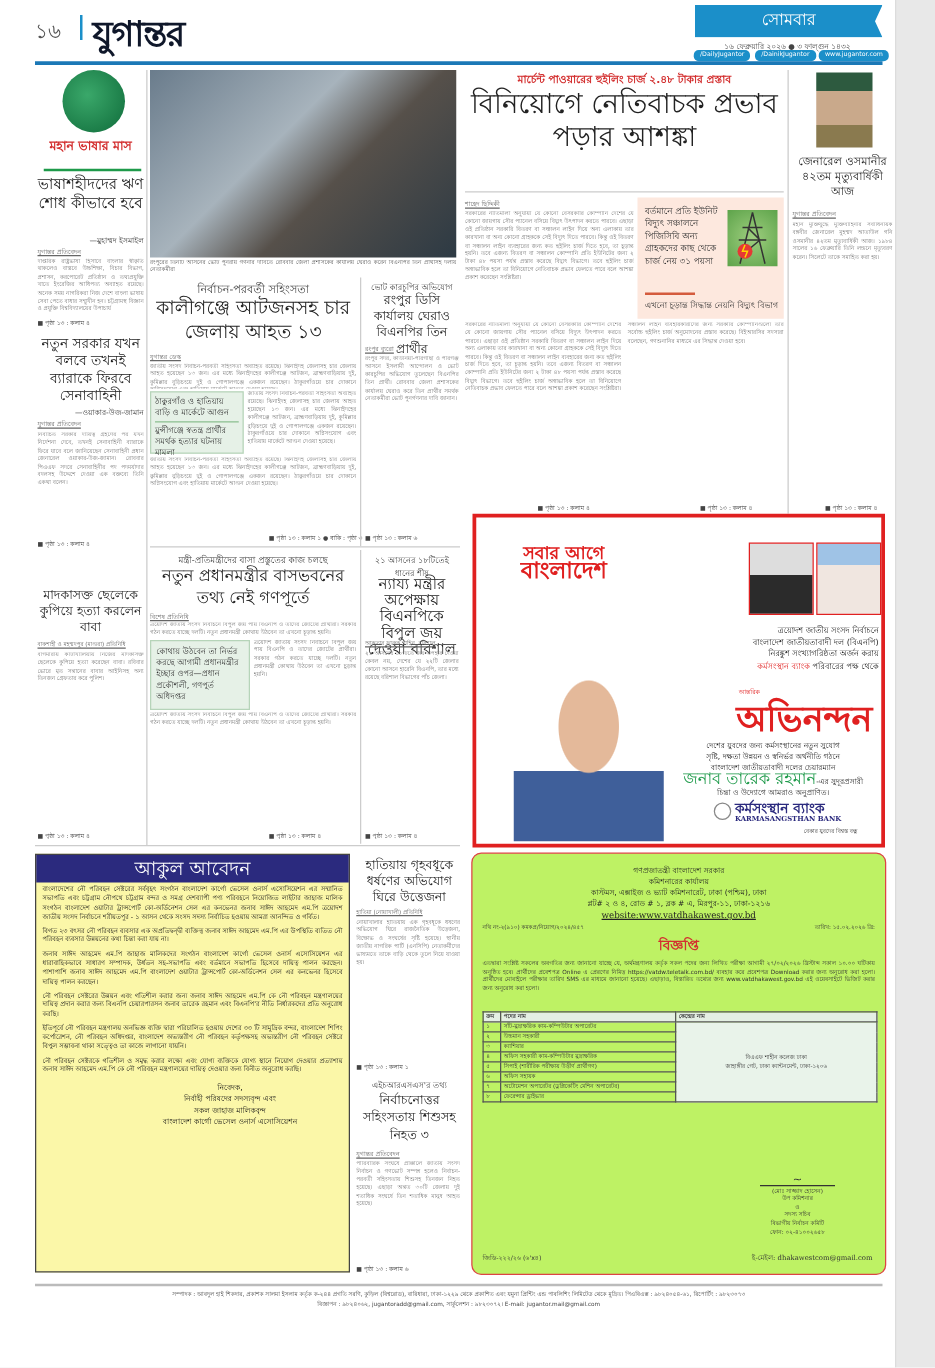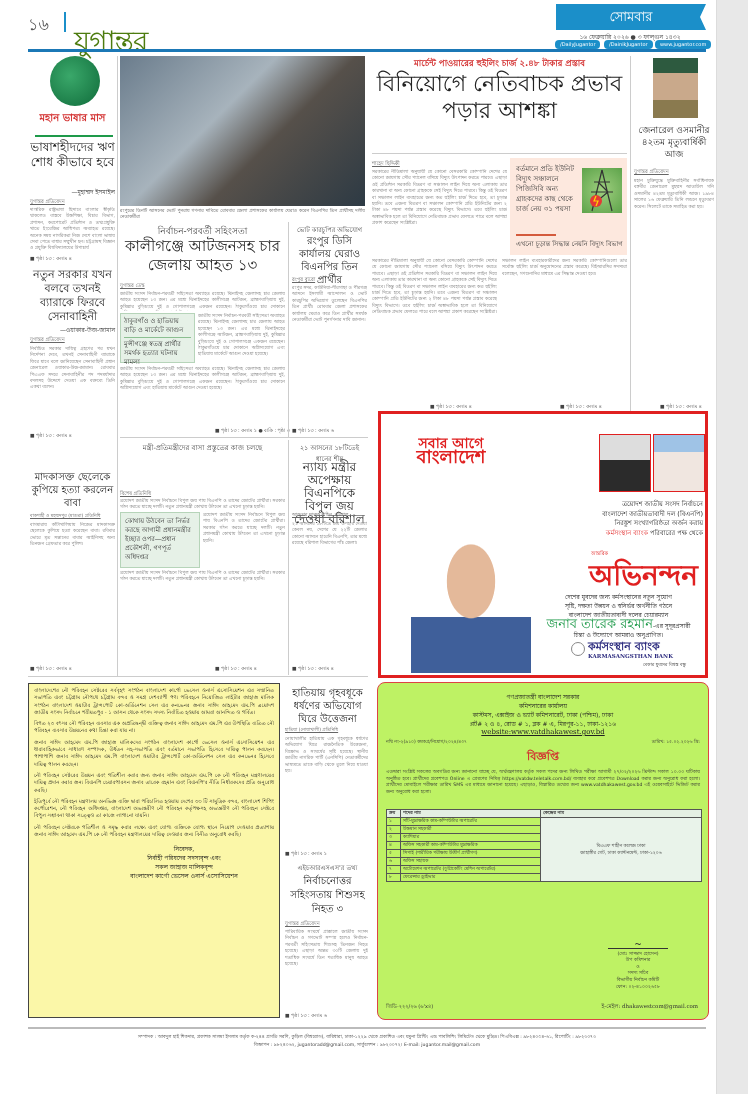--- a/index.html
+++ b/index.html
@@ -2,21 +2,21 @@
 <html><head>
 <meta charset="utf-8">
 <style>
 *{box-sizing:border-box;margin:0;padding:0}
 body{width:748px;height:1094px;background:#ededed;font-family:"DejaVu Sans",sans-serif;position:relative;overflow:hidden}
 .page{position:absolute;left:0;top:0;width:716px;height:1094px;background:#fff}
 .scrollbar{position:absolute;right:0;top:0;width:32px;height:1094px;background:#e8e8e8;border-left:1px solid #dcdcdc}
 .abs{position:absolute}
 .pgnum{left:28px;top:12px;font-size:16px;color:#555}
 .pgsep{left:64px;top:12px;width:2px;height:20px;background:#1b8fc9}
-.logo{left:74px;top:20px;font-family:"DejaVu Serif",serif;font-size:28px;font-weight:normal;color:#4d7c0f;letter-spacing:-1px}
+.logo{left:74px;top:6px;font-family:"DejaVu Serif",serif;font-size:28px;font-weight:bold;color:#0f172a;letter-spacing:-1px}
 .hrule{left:28px;top:49px;width:678px;height:3px;background:#1b78b6}
 .dayban{left:556px;top:4px;width:150px;height:26px;background:#1b8fc9;color:#fff;font-size:13px;text-align:center;line-height:26px;clip-path:polygon(0 0,100% 0,96% 50%,100% 100%,0 100%)}
 .datel{left:545px;top:32px;font-size:6px;color:#444;width:170px;text-align:center}
 .social{top:40px;height:9px;background:#1b8fc9;color:#fff;font-size:5px;line-height:9px;padding:0 5px;border-radius:4px}
 .col-tx{font-size:4.5px;line-height:6.4px;color:#777;text-align:justify}
 .byline{font-size:5px;color:#666;text-decoration:underline}
 .hd{font-family:"DejaVu Serif",serif;color:#222;text-align:center}
 .cont{font-size:4.8px;color:#444}
 .photo{background:linear-gradient(135deg,#6a7c8c,#a7b3bc 40%,#56504a 60%,#2d3a44)}
 .vline{width:1px;background:#ccc}
@@ -83,37 +83,39 @@
   <div class="abs vline" style="left:288px;top:222px;height:215px"></div>
   <div class="abs hd" style="left:292px;top:225px;width:75px;font-size:6.5px;color:#444">ভোট কারচুপির অভিযোগ</div>
   <div class="abs hd" style="left:292px;top:234px;width:75px;font-size:10px;line-height:13px">রংপুর ডিসি কার্যালয় ঘেরাও বিএনপির তিন প্রার্থীর</div>
   <div class="abs byline" style="left:292px;top:276px">রংপুর ব্যুরো</div>
   <div class="abs col-tx" style="left:292px;top:285px;width:75px;height:140px;overflow:hidden">রংপুর সদর, কাউনিয়া-পীরগাছা ও পীরগঞ্জ আসনে ইসলামী আন্দোলন ও ভোট কারচুপির অভিযোগ তুলেছেন বিএনপির তিন প্রার্থী। রোববার জেলা প্রশাসকের কার্যালয় ঘেরাও করে তিন প্রার্থীর সমর্থক নেতাকর্মীরা ভোট পুনর্গণনার দাবি জানান।</div>
   <div class="abs cont" style="left:292px;top:427px">■ পৃষ্ঠা ১৩ : কলাম ৬</div>
 
   <div class="abs hline" style="left:120px;top:437px;width:248px"></div>
 
   <div class="abs hd" style="left:120px;top:442px;width:165px;font-size:7px;color:#444">মন্ত্রী-প্রতিমন্ত্রীদের বাসা প্রস্তুতের কাজ চলছে</div>
+  <div class="abs hd" style="left:120px;top:453px;width:165px;font-size:13px;line-height:17px">নতুন প্রধানমন্ত্রীর বাসভবনের তথ্য নেই গণপূর্তে</div>
   <div class="abs byline" style="left:120px;top:490px">বিশেষ প্রতিনিধি</div>
   <div class="abs col-tx" style="left:120px;top:498px;width:165px;height:13px;overflow:hidden">ত্রয়োদশ জাতীয় সংসদ নির্বাচনে বিপুল জয় পায় বিএনপি ও তাদের জোটের প্রার্থীরা। সরকার গঠন করতে যাচ্ছে দলটি। নতুন প্রধানমন্ত্রী কোথায় উঠবেন তা এখনো চূড়ান্ত হয়নি।</div>
   <div class="abs" style="left:120px;top:512px;width:80px;height:56px;background:#e6f1e7;border:1px solid #b6d4b9;padding:4px;font-size:6.5px;line-height:9px;color:#333">কোথায় উঠবেন তা নির্ভর করছে আগামী প্রধানমন্ত্রীর ইচ্ছার ওপর—প্রধান প্রকৌশলী, গণপূর্ত অধিদপ্তর</div>
   <div class="abs col-tx" style="left:203px;top:512px;width:82px;height:56px;overflow:hidden">ত্রয়োদশ জাতীয় সংসদ নির্বাচনে বিপুল জয় পায় বিএনপি ও তাদের জোটের প্রার্থীরা। সরকার গঠন করতে যাচ্ছে দলটি। নতুন প্রধানমন্ত্রী কোথায় উঠবেন তা এখনো চূড়ান্ত হয়নি।</div>
   <div class="abs col-tx" style="left:120px;top:570px;width:165px;height:70px;overflow:hidden">ত্রয়োদশ জাতীয় সংসদ নির্বাচনে বিপুল জয় পায় বিএনপি ও তাদের জোটের প্রার্থীরা। সরকার গঠন করতে যাচ্ছে দলটি। নতুন প্রধানমন্ত্রী কোথায় উঠবেন তা এখনো চূড়ান্ত হয়নি।</div>
   <div class="abs cont" style="left:215px;top:665px">■ পৃষ্ঠা ১৩ : কলাম ৪</div>
 
   <div class="abs vline" style="left:288px;top:440px;height:235px"></div>
   <div class="abs hd" style="left:292px;top:443px;width:75px;font-size:6.5px;color:#444">২১ আসনের ১৮টিতেই ধানের শীষ</div>
   <div class="abs hd" style="left:292px;top:461px;width:75px;font-size:12px;line-height:13px">ন্যায্য মন্ত্রীর অপেক্ষায় বিএনপিকে বিপুল জয় দেওয়া বরিশাল</div>
   <div class="abs byline" style="left:292px;top:512px;font-size:4.5px">আকতার ফারুক শাহিন, বরিশাল</div>
   <div class="abs col-tx" style="left:292px;top:521px;width:75px;height:140px;overflow:hidden">২১ আসনের ১৮টিতে জয় উপহার দেওয়া কেবল নয়, দেশের যে ২২টি জেলার কোনো আসনে হারেনি বিএনপি, তার মধ্যে রয়েছে বরিশাল বিভাগের পাঁচ জেলা।</div>
   <div class="abs cont" style="left:292px;top:665px">■ পৃষ্ঠা ১৩ : কলাম ৪</div>
 
   <div class="abs hline" style="left:28px;top:676px;width:340px"></div>
 
   <div class="abs yellow" style="left:28px;top:683px;width:252px;height:335px">
+    <div style="background:#2b2a7e;color:#fff;text-align:center;font-size:15px;height:22px;line-height:22px;font-family:'DejaVu Serif',serif">আকুল আবেদন</div>
     <div style="padding:3px 5px;font-size:5.2px;line-height:7.3px;color:#111;text-align:justify">
       <p style="margin-bottom:4px">বাংলাদেশের নৌ পরিবহন সেক্টরের সর্ববৃহৎ সংগঠন বাংলাদেশ কার্গো ভেসেল ওনার্স এসোসিয়েশন এর সম্মানিত সভাপতি এবং চট্টগ্রাম নৌপথে চট্টগ্রাম বন্দর ও সমগ্র দেশব্যাপী পণ্য পরিবহনে নিয়োজিত লাইটার জাহাজ মালিক সংগঠন বাংলাদেশ ওয়াটার ট্রান্সপোর্ট কো-অর্ডিনেশন সেল এর কনভেনর জনাব সাঈদ আহমেদ এম.পি ত্রয়োদশ জাতীয় সংসদ নির্বাচনে শরীয়তপুর - ১ আসন থেকে সংসদ সদস্য নির্বাচিত হওয়ায় আমরা আনন্দিত ও গর্বিত।</p>
       <p style="margin-bottom:4px">বিগত ২৩ বৎসর নৌ পরিবহন ব্যবসার এক অপ্রতিদ্বন্দ্বী ব্যক্তিত্ব জনাব সাঈদ আহমেদ এম.পি এর উপস্থিতি ব্যতিত নৌ পরিবহন ব্যবসার উন্নয়নের কথা চিন্তা করা যায় না।</p>
       <p style="margin-bottom:4px">জনাব সাঈদ আহমেদ এম.পি জাহাজ মালিকদের সংগঠন বাংলাদেশ কার্গো ভেসেল ওনার্স এসোসিয়েশন এর ধারাবাহিকভাবে সাধারণ সম্পাদক, উর্ধতন সহ-সভাপতি এবং বর্তমানে সভাপতি হিসেবে দায়িত্ব পালন করছেন। পাশাপাশি জনাব সাঈদ আহমেদ এম.পি বাংলাদেশ ওয়াটার ট্রান্সপোর্ট কো-অর্ডিনেশন সেল এর কনভেনর হিসেবে দায়িত্ব পালন করছেন।</p>
       <p style="margin-bottom:4px">নৌ পরিবহন সেক্টরের উন্নয়ন এবং গতিশীল করার জন্য জনাব সাঈদ আহমেদ এম.পি কে নৌ পরিবহন মন্ত্রণালয়ের দায়িত্ব প্রদান করার জন্য বিএনপি চেয়ারপারসন জনাব তারেক রহমান এবং বিএনপি'র নীতি নির্ধারকদের প্রতি অনুরোধ করছি।</p>
       <p style="margin-bottom:4px">ইতিপূর্বে নৌ পরিবহন মন্ত্রণালয় অনভিজ্ঞ ব্যক্তি দ্বারা পরিচালিত হওয়ায় দেশের ৩৩ টি সামুদ্রিক বন্দর, বাংলাদেশ শিপিং কর্পোরেশন, নৌ পরিবহন অধিদপ্তর, বাংলাদেশ অভ্যন্তরীণ নৌ পরিবহন কর্তৃপক্ষসহ অভ্যন্তরীণ নৌ পরিবহন সেক্টরে বিপুল সম্ভাবনা থাকা সত্ত্বেও তা কাজে লাগানো যায়নি।</p>
       <p style="margin-bottom:4px">নৌ পরিবহন সেক্টরকে গতিশীল ও সমৃদ্ধ করার লক্ষ্যে এবং যোগ্য ব্যক্তিকে যোগ্য স্থানে নিয়োগ দেওয়ার প্রত্যাশায় জনাব সাঈদ আহমেদ এম.পি কে নৌ পরিবহন মন্ত্রণালয়ের দায়িত্ব দেওয়ার জন্য বিনীত অনুরোধ করছি।</p>
       <div style="text-align:center;margin-top:6px;margin-left:60px;font-size:6px;line-height:9px">
         <div>নিবেদক,</div>
         <div>নির্বাহী পরিষদের সদস্যবৃন্দ এবং</div>

